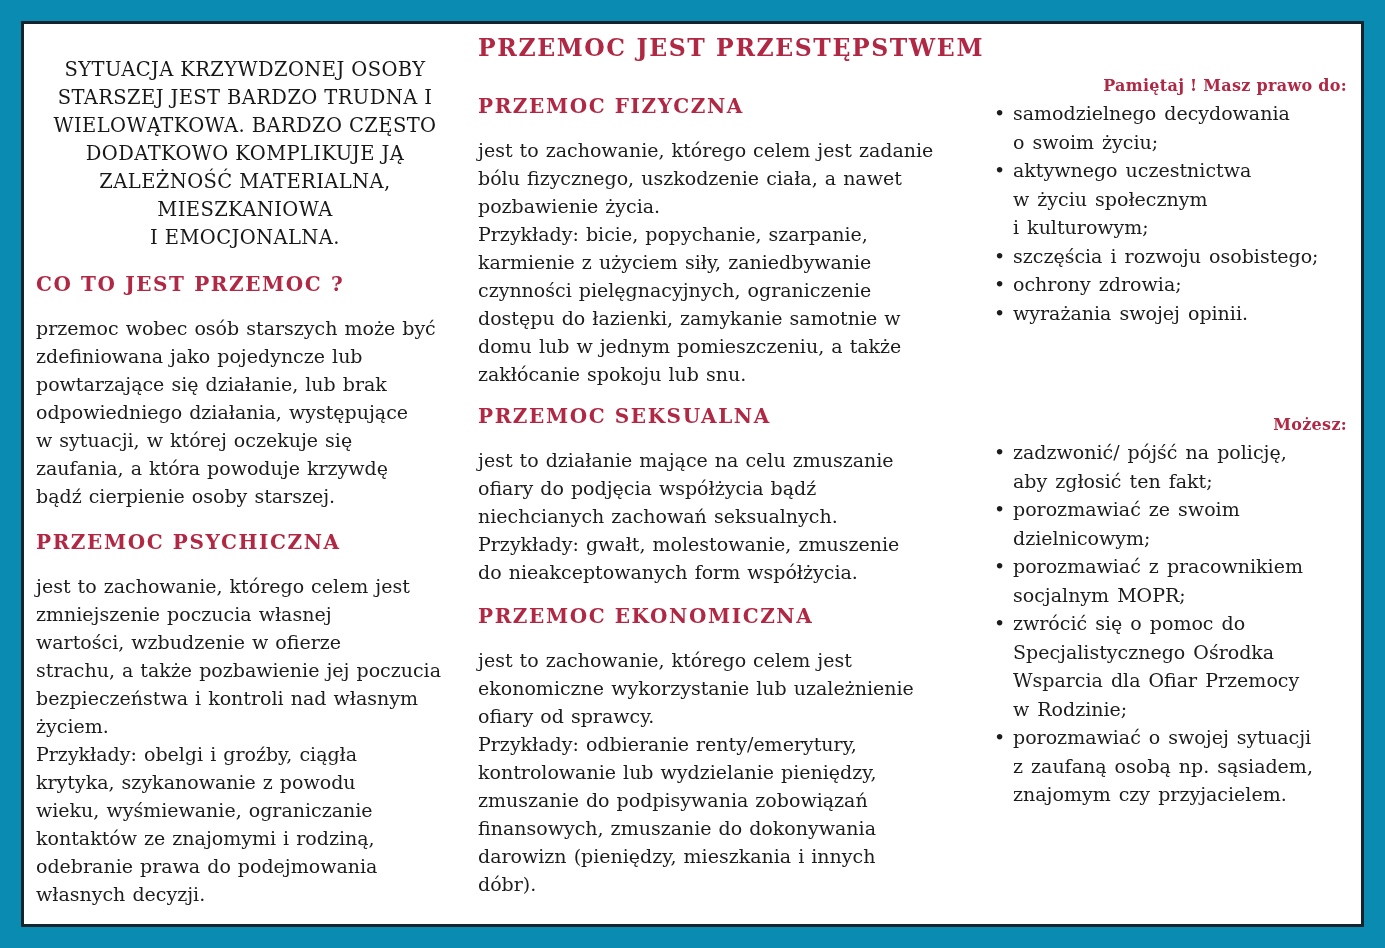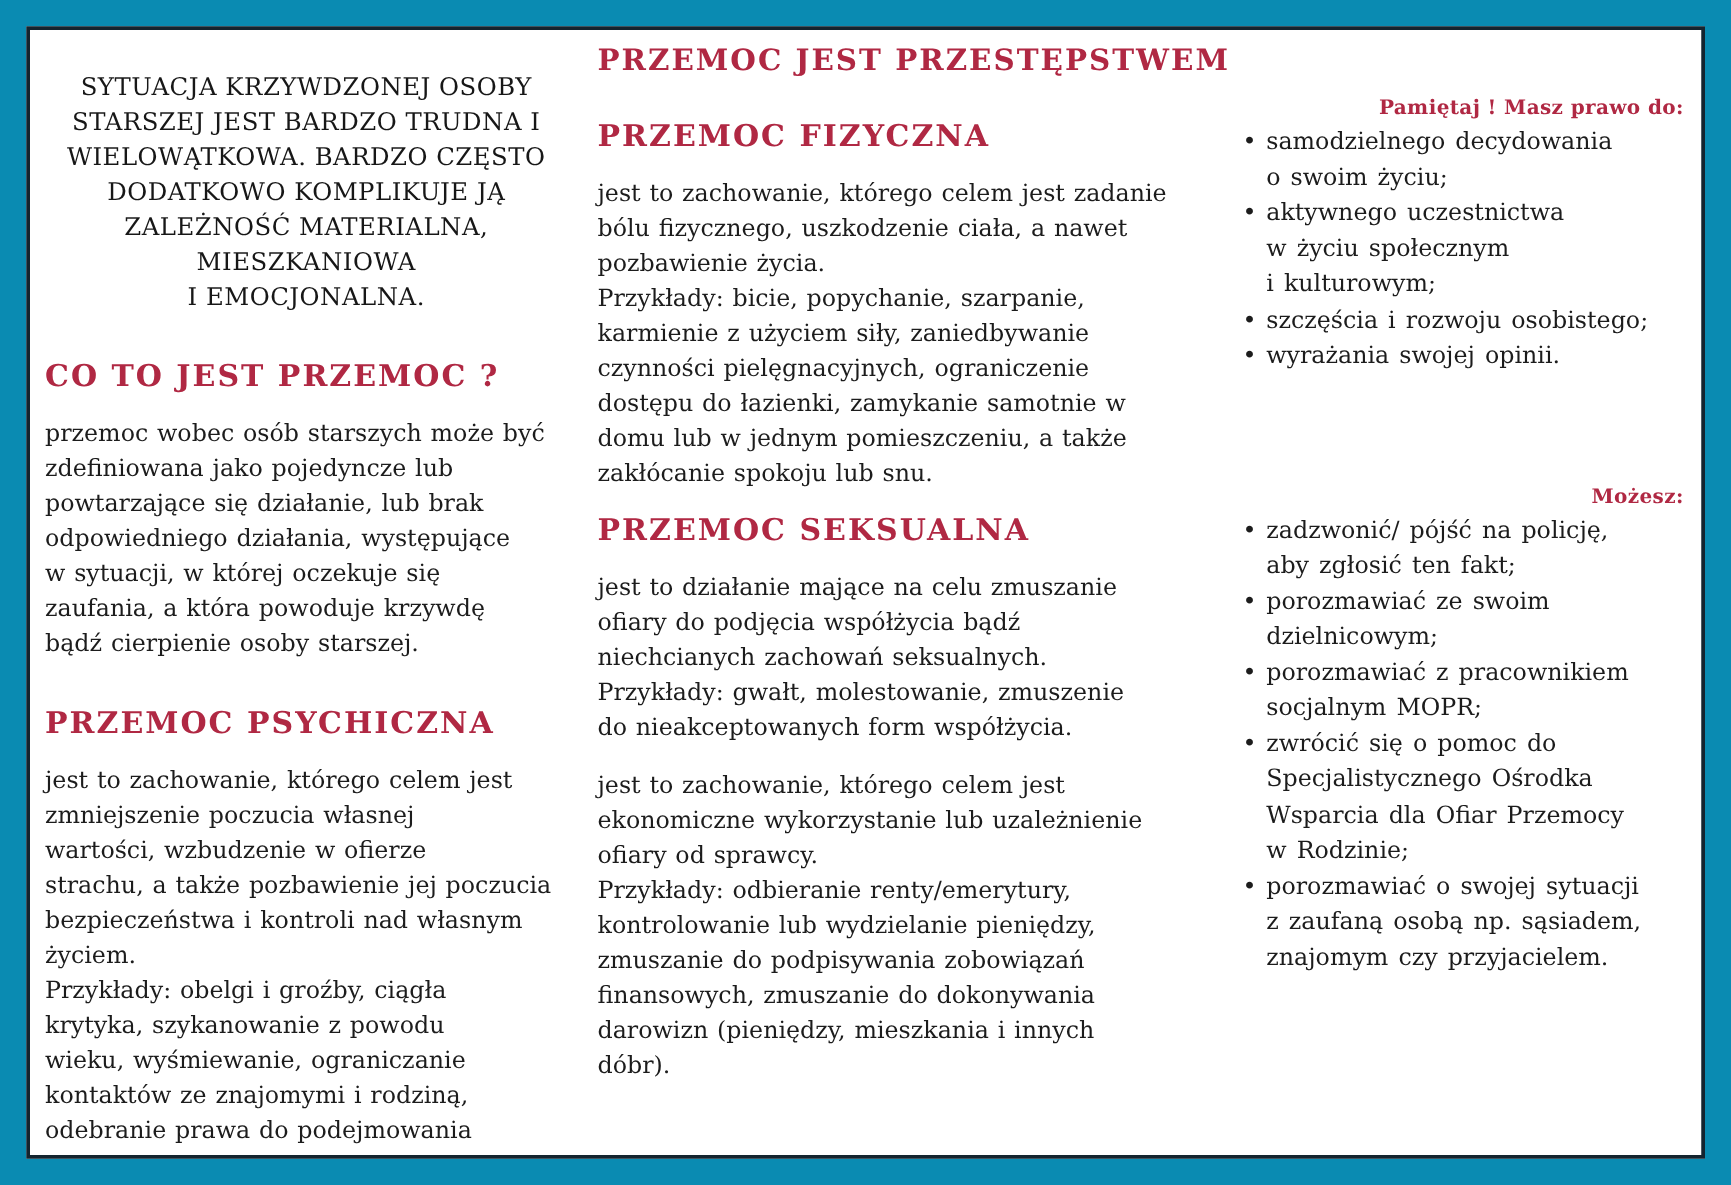--- a/index.html
+++ b/index.html
@@ -45,28 +45,28 @@
   .main-title{
     font-size:23.5px;
     font-weight:bold;
     color:var(--red);
     text-align:center;
     letter-spacing:1.6px;
     white-space:nowrap;
     margin:2px 0 32px 0;
   }
   .red-heading{
-    font-size:24px;
+    font-size:20px;
     font-weight:bold;
     color:var(--red);
     letter-spacing:1.6px;
     margin:0 0 18px 0;
     white-space:nowrap;
   }
-  .col-left .red-heading{margin-top:34px;}
+  .col-left .red-heading{margin-top:20px;}
   .col-mid .red-heading{margin-top:0;}
   .red-subtitle{
     font-size:16px;
     font-weight:bold;
     color:var(--red);
     letter-spacing:0.3px;
     margin:0 0 4px 0;
     white-space:pre-line;
     text-align:right;
   }
@@ -152,40 +152,42 @@
 
       <div class="gap-s"></div>
       <h3 class="red-heading">PRZEMOC SEKSUALNA</h3>
       <p class="body">jest to działanie mające na celu zmuszanie
 ofiary do podjęcia współżycia bądź
 niechcianych zachowań seksualnych.</p>
       <p class="body">Przykłady: gwałt, molestowanie, zmuszenie
 do nieakceptowanych form współżycia.</p>
 
       <div class="gap-m"></div>
+      <h3 class="red-heading">PRZEMOC EKONOMICZNA</h3>
       <p class="body">jest to zachowanie, którego celem jest
 ekonomiczne wykorzystanie lub uzależnienie
 ofiary od sprawcy.</p>
       <p class="body">Przykłady: odbieranie renty/emerytury,
 kontrolowanie lub wydzielanie pieniędzy,
 zmuszanie do podpisywania zobowiązań
 finansowych, zmuszanie do dokonywania
 darowizn (pieniędzy, mieszkania i innych
 dóbr).</p>
     </div>
 
     <div class="col col-right">
       <h3 class="red-subtitle">Pamiętaj !  Masz prawo do:</h3>
       <ul class="dots">
         <li>samodzielnego decydowania
 o swoim życiu;</li>
         <li>aktywnego uczestnictwa
 w życiu społecznym
 i kulturowym;</li>
         <li>szczęścia i rozwoju osobistego;</li>
+        <li>ochrony zdrowia;</li>
         <li>wyrażania swojej opinii.</li>
       </ul>
 
       <div class="section-space"></div>
 
       <h3 class="red-subtitle">Możesz:</h3>
       <ul class="dots">
         <li>zadzwonić/ pójść na policję,
 aby zgłosić ten fakt;</li>
         <li>porozmawiać ze swoim

